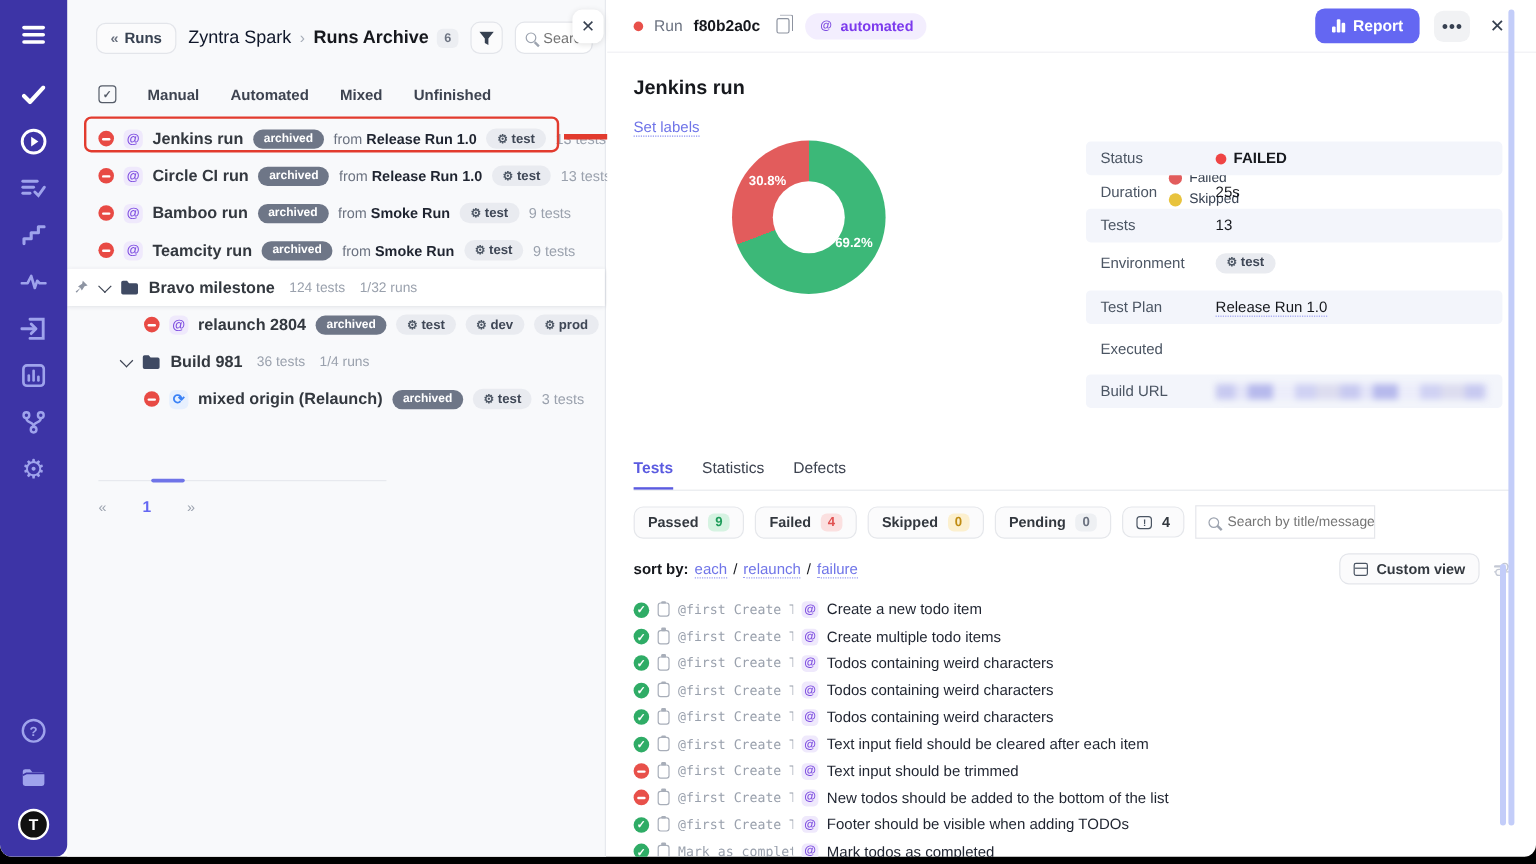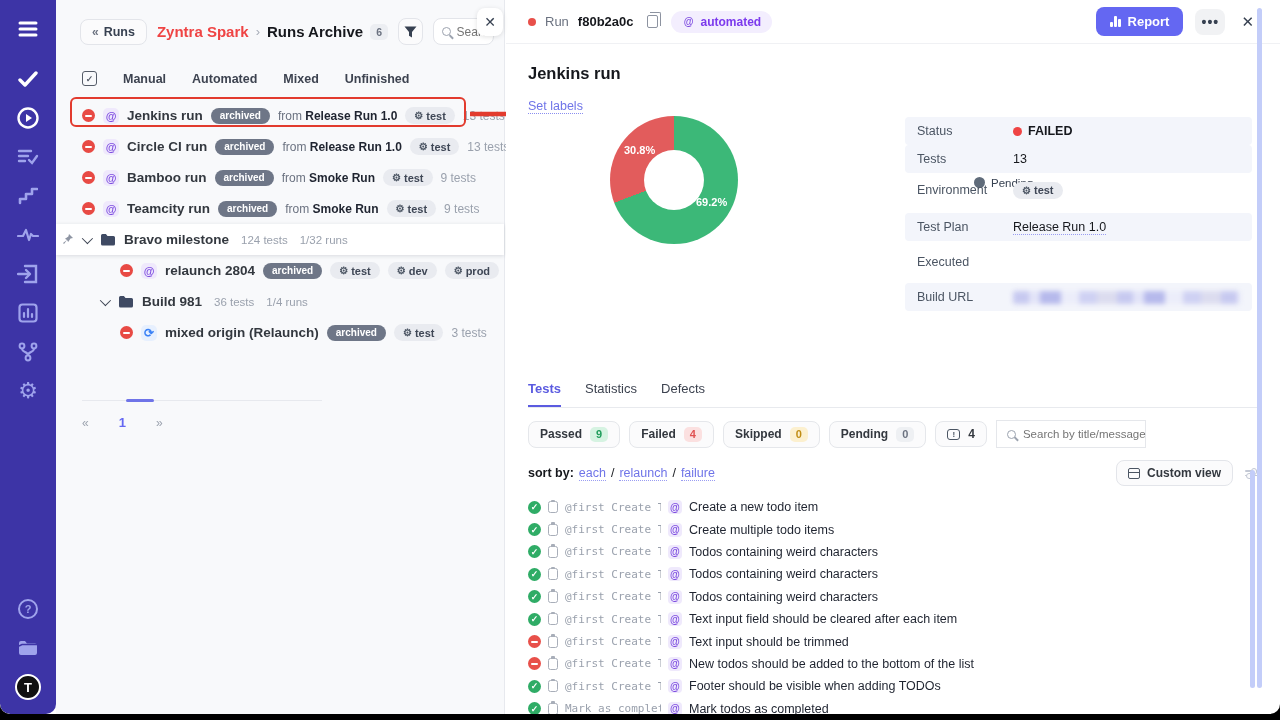--- a/index.html
+++ b/index.html
@@ -24,21 +24,21 @@
 
   
   .runs-panel { position:absolute; top:0; left:56px; width:449px; height:714px;
     background:#f8f9fb; border-right:1px solid #e7e9ee; }
   .rp-header { display:flex; align-items:center; padding:18px 10px 0 24px; gap:10px; }
   .btn-back { display:flex; align-items:center; gap:6px; background:#fbfbfc;
     border:1px solid #e3e5ea; border-radius:8px; padding:5px 11px; font-size:12.5px;
     font-weight:bold; color:#374151; cursor:pointer; }
   .chev { color:#6b7280; font-size:12px; font-weight:bold; letter-spacing:-1px; }
   .breadcrumb { display:flex; align-items:center; gap:7px; white-space:nowrap; }
-  .bc-project { color:#ef4444; font-size:15px; font-weight:bold;text-align:right; }
+  .bc-project { color:#0f172a; font-size:15px; font-weight:normal;text-align:right; }
   .bc-sep { color:#a7adb8; font-size:13px; }
   .bc-page { color:#16181d; font-size:15px; font-weight:bold; }
   .bc-count { background:#eceef2; color:#6b7280; font-size:10.5px; font-weight:bold;
     border-radius:5px; padding:2px 6px; }
   .btn-filter { width:27px; height:27px; background:#fbfbfc; border:1px solid #e3e5ea;
     border-radius:8px; display:flex; align-items:center; justify-content:center; cursor:pointer; }
   .rp-search { position:relative; display:flex; align-items:center; gap:6px;
     background:#fff; border:1px solid #e3e5ea; border-radius:8px; height:27px;
     width:66px; padding:0 8px; overflow:hidden; }
   .rp-search input { border:0; outline:0; width:46px; font-size:12px; color:#374151;
@@ -494,20 +494,24 @@
             <span class="leg-dot" style="background: rgb(95, 107, 122);"></span>
             <span>Pending</span>
           </div>
       </div>
 
       <div class="info-table">
         <div class="inf-row alt">
           <span class="lbl">Status</span>
           <span class="val status-failed">FAILED</span>
         </div>
+        <div class="inf-row">
+          <span class="lbl">Duration</span>
+          <span class="val">25s</span>
+        </div>
         <div class="inf-row alt">
           <span class="lbl">Tests</span>
           <span class="val">13</span>
         </div>
         <div class="inf-row" style="min-height:34px;">
           <span class="lbl">Environment</span>
           <span class="tag">
               <span class="gear">⚙</span>
               <span>test</span>
             </span>

